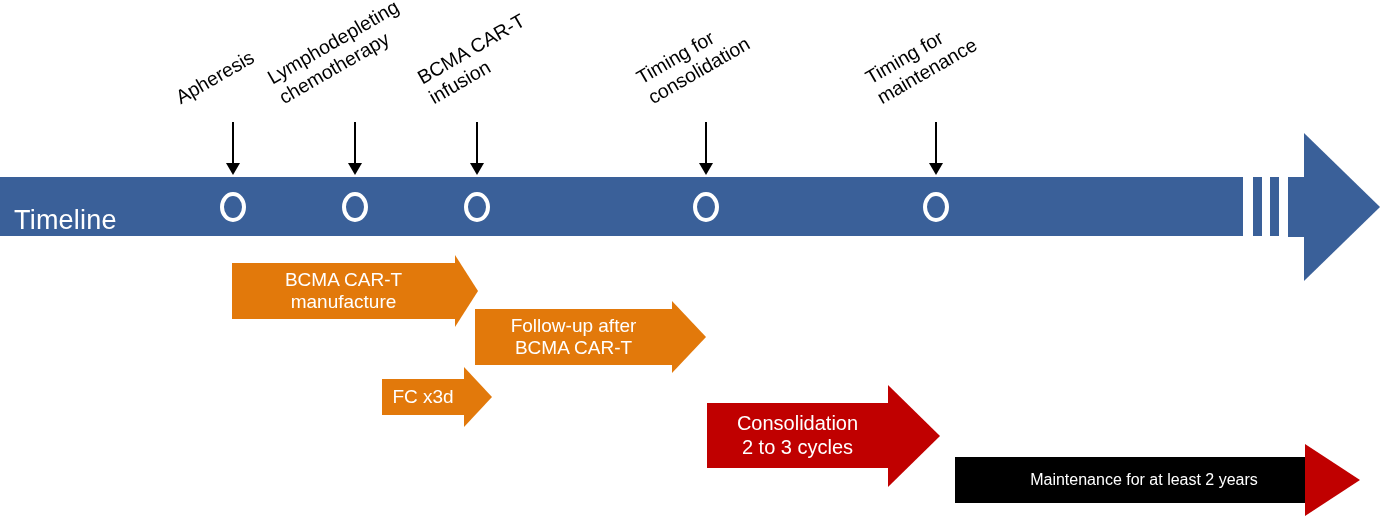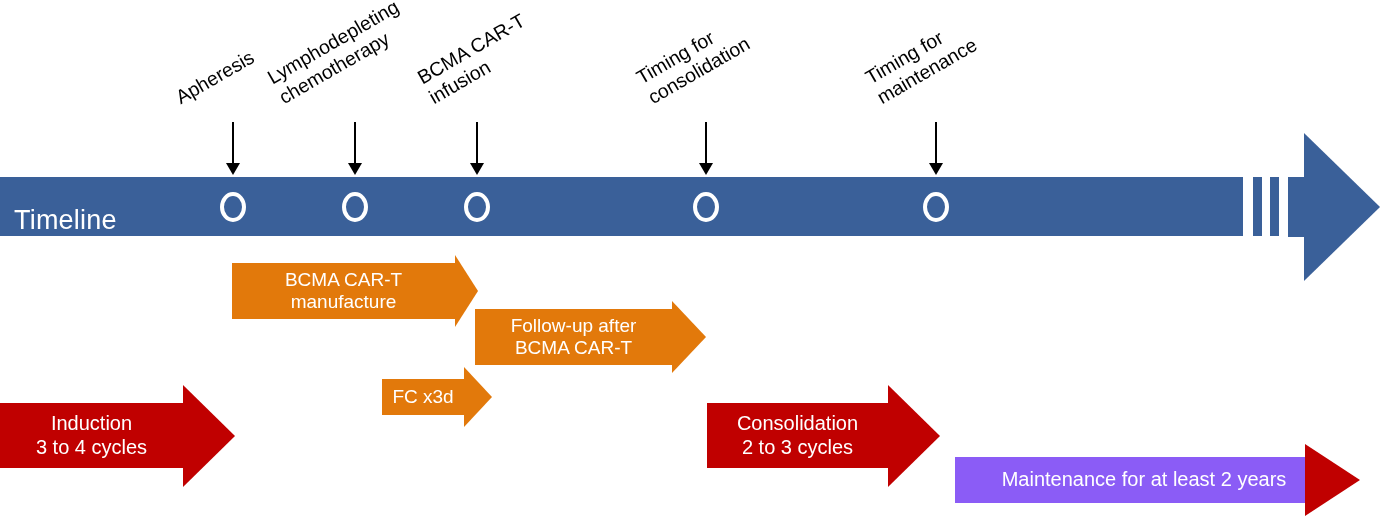--- a/index.html
+++ b/index.html
@@ -199,36 +199,29 @@
     <div class="tip" style="left:197px; top:0px; border-top:36px solid transparent; border-bottom:36px solid transparent; border-left:34px solid #E2790B;"></div>
   </div>
 
   <div class="block-arrow" style="left:382px; top:367px; width:110px; height:60px;">
     <div class="body" style="top:12px; width:82px; height:36px; background:#E2790B; font-size:19px;">
       <span class="arrow-text">FC x3d</span>
     </div>
     <div class="tip" style="left:82px; top:0px; border-top:30px solid transparent; border-bottom:30px solid transparent; border-left:28px solid #E2790B;"></div>
   </div>
 
-  <div class="block-arrow" style="left:0px; top:385px; width:235px; height:102px;">
-    <div class="body" style="top:18px; width:183px; height:65px; background:#C00000; font-size:20px;">
-      <span class="arrow-text">Induction
-3 to 4 cycles</span>
-    </div>
-    <div class="tip" style="left:183px; top:0px; border-top:51px solid transparent; border-bottom:51px solid transparent; border-left:52px solid #C00000;"></div>
-  </div>
 
   <div class="block-arrow" style="left:707px; top:385px; width:233px; height:102px;">
     <div class="body" style="top:18px; width:181px; height:65px; background:#C00000; font-size:20px;">
       <span class="arrow-text">Consolidation
 2 to 3 cycles</span>
     </div>
     <div class="tip" style="left:181px; top:0px; border-top:51px solid transparent; border-bottom:51px solid transparent; border-left:52px solid #C00000;"></div>
   </div>
 
   <div class="block-arrow" style="left:955px; top:444px; width:405px; height:72px;">
-    <div class="body" style="top:13px; width:350px; height:46px; background:#8b5cf6; font-size:20px;padding-left:28px;">
+    <div class="body" style="top:13px; width:350px; height:46px; background:#000000; font-size:16px;padding-left:28px;">
       <span class="arrow-text">Maintenance for at least 2 years</span>
     </div>
     <div class="tip" style="left:350px; top:0px; border-top:36px solid transparent; border-bottom:36px solid transparent; border-left:55px solid #C00000;"></div>
   </div>
 
 </div>
 
 </body></html>

